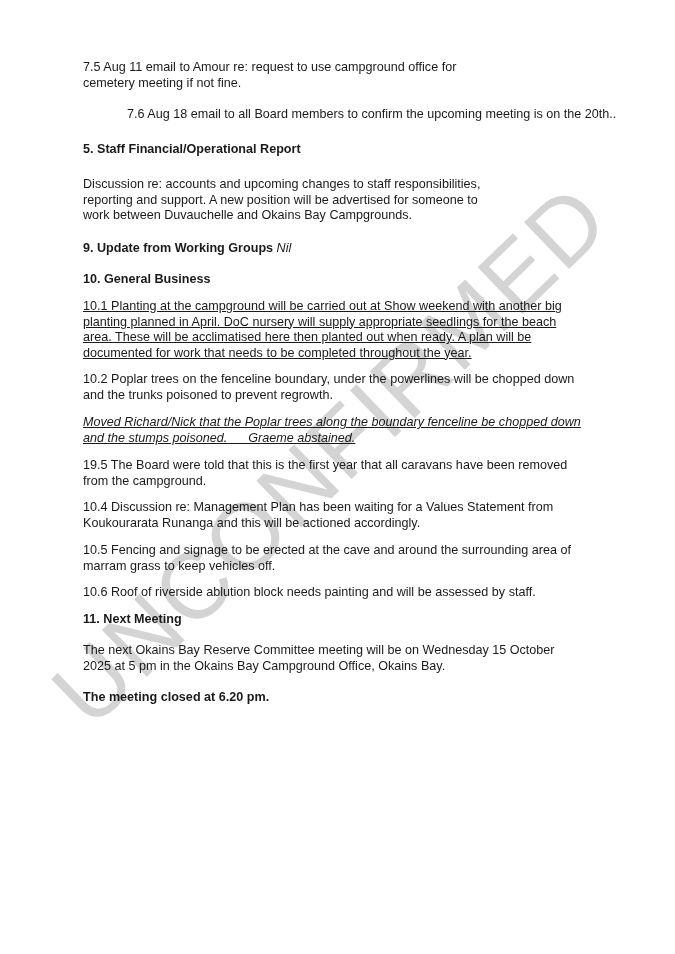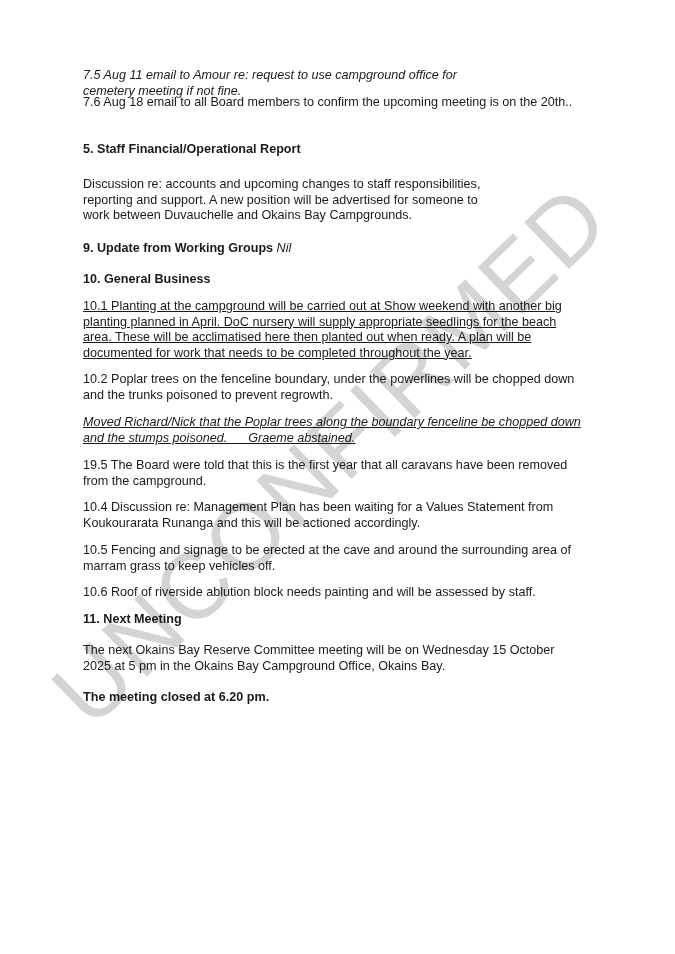--- a/index.html
+++ b/index.html
@@ -50,24 +50,24 @@
   </style>
 </head>
 <body>
 
 <div class="page">
 
   <div class="watermark">UNCONFIRMED</div>
 
   <div class="content">
 
-    <p class="blk" style="top:68px;font-style:italic;">7.5 Aug 11 email to Amour re: request to use campground office for
+    <p class="blk" style="top:60px;">7.5 Aug 11 email to Amour re: request to use campground office for
 cemetery meeting if not fine.</p>
 
-    <p class="blk" style="top:95px;">7.6 Aug 18 email to all Board members to confirm the upcoming meeting is on the 20th..</p>
+    <p class="blk" style="top:107px;margin-left:44px;">7.6 Aug 18 email to all Board members to confirm the upcoming meeting is on the 20th..</p>
 
     <p class="blk bold" style="top:142px;">5. Staff Financial/Operational Report</p>
 
     <p class="blk" style="top:177px;">Discussion re: accounts and upcoming changes to staff responsibilities,
 reporting and support. A new position will be advertised for someone to
 work between Duvauchelle and Okains Bay Campgrounds.</p>
 
     <p class="blk" style="top:241px;"><span class="bold">9. Update from Working Groups</span><span class="nil"> Nil</span></p>
 
     <p class="blk bold" style="top:272px;">10. General Business</p>

